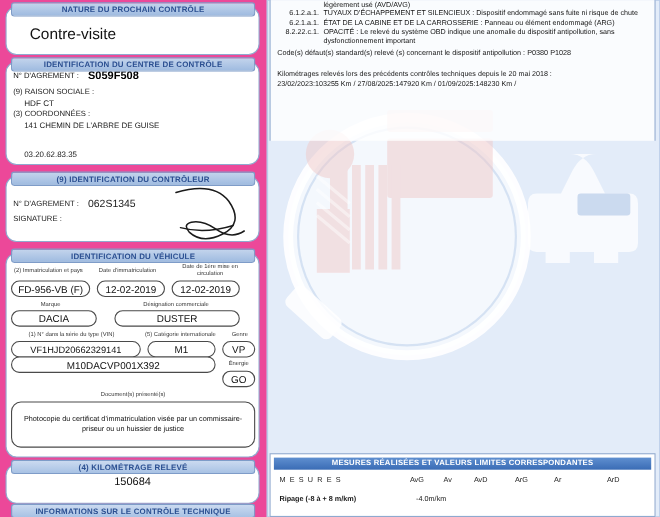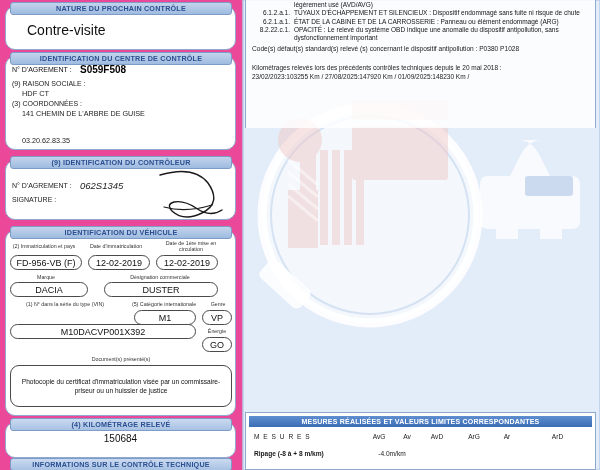--- a/index.html
+++ b/index.html
@@ -113,21 +113,21 @@
     <div style="position:absolute;left:12px;top:80px;font-size:7px;">(9) RAISON SOCIALE :</div>
     <div style="position:absolute;left:22px;top:89px;font-size:7.4px;">HDF CT</div>
     <div style="position:absolute;left:12px;top:100px;font-size:7px;">(3) COORDONNÉES :</div>
     <div style="position:absolute;left:22px;top:109px;font-size:7.2px;">141 CHEMIN DE L'ARBRE DE GUISE</div>
     <div style="position:absolute;left:22px;top:126px;font-size:7.2px;margin-top:34px;">59113 SECLIN</div>
     <div style="position:absolute;left:22px;top:136px;font-size:7.2px;">03.20.62.83.35</div>
 
     <div class="panel" style="top:160px;height:58px;"></div>
     <div class="banner" style="top:156px;text-align:center;">(9) IDENTIFICATION DU CONTRÔLEUR</div>
     <div style="position:absolute;left:12px;top:182px;font-size:7px;">N° D'AGREMENT :</div>
-    <div style="position:absolute;left:80px;top:180px;font-size:9.5px;font-style:italic;">062S1345</div>
+    <div style="position:absolute;left:80px;top:180px;font-size:9.5px;">062S1345</div>
     <div style="position:absolute;left:12px;top:196px;font-size:7px;">SIGNATURE :</div>
     <svg style="position:absolute;left:150px;top:163px;" width="86" height="56">
       <path d="M10 12 q34 -10 48 8 q14 20 -6 30 q-18 9 -30 -2 q-6 -7 2 -9 q10 -2 22 6 q14 10 26 2" fill="none" stroke="#1a1a1a" stroke-width="1.4" stroke-linecap="round"></path>
       <path d="M14 44 q22 6 48 -2" fill="none" stroke="#1a1a1a" stroke-width="1.2" stroke-linecap="round"></path>
     </svg>
 
     <div class="panel" style="top:230px;height:184px;"></div>
     <div class="banner" style="top:226px;">IDENTIFICATION DU VÉHICULE</div>
 
     <div class="flab" style="position:absolute;left:10px;top:243px;width:68px;">(2) Immatriculation et pays</div>
@@ -138,20 +138,21 @@
     <div class="pill" style="position:absolute;left:156px;top:255px;width:62px;height:15px;">12-02-2019</div>
 
     <div class="flab" style="position:absolute;left:10px;top:274px;width:72px;">Marque</div>
     <div class="flab" style="position:absolute;left:100px;top:274px;width:120px;">Désignation commerciale</div>
     <div class="pill" style="position:absolute;left:104px;top:282px;width:114px;height:15px;">DUSTER</div>
     <div class="pill" style="position:absolute;left:10px;top:282px;width:78px;height:15px;">DACIA</div>
 
     <div class="flab" style="position:absolute;left:10px;top:301px;width:110px;">(1) N° dans la série du type (VIN)</div>
     <div class="flab" style="position:absolute;left:126px;top:301px;width:76px;">(5) Catégorie internationale</div>
     <div class="flab" style="position:absolute;left:204px;top:301px;width:28px;">Genre</div>
+    <div class="pill" style="position:absolute;left:10px;top:310px;width:118px;height:15px;font-size:8.4px;">VF1HJD20662329141</div>
     <div class="pill" style="position:absolute;left:134px;top:310px;width:62px;height:15px;">M1</div>
     <div class="pill" style="position:absolute;left:202px;top:310px;width:30px;height:15px;">VP</div>
 
     <div class="flab" style="position:absolute;left:52px;top:328px;width:60px;">Type/CNIT</div>
     <div class="flab" style="position:absolute;left:200px;top:328px;width:34px;">Énergie</div>
     <div class="pill" style="position:absolute;left:10px;top:324px;width:186px;height:15px;">M10DACVP001X392</div>
     <div class="pill" style="position:absolute;left:202px;top:337px;width:30px;height:15px;">GO</div>
 
     <div class="flab" style="position:absolute;left:10px;top:356px;width:222px;">Document(s) présenté(s)</div>
     <div style="position:absolute;left:10px;top:365px;width:222px;height:42px;border:1px solid #4a4a4a;border-radius:9px;

